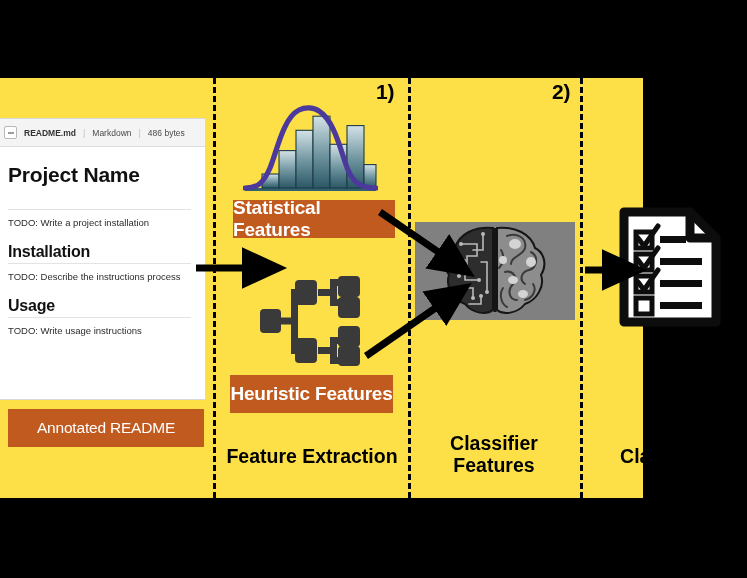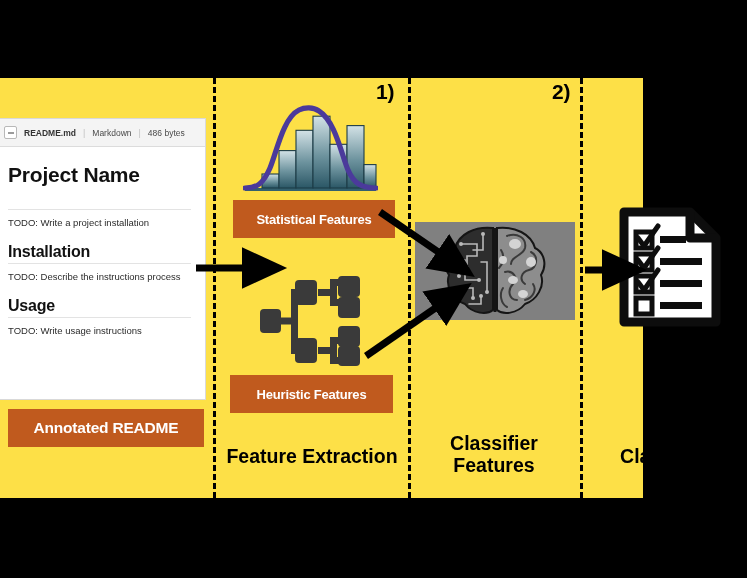--- a/index.html
+++ b/index.html
@@ -111,32 +111,32 @@
   .rm-p { font-size: 9.5px; color: #2b2b2b; margin-bottom: 15px; }
 
   
   #annotated-readme {
     position: absolute;
     left: 8px; top: 331px;
     width: 196px; height: 38px;
     background: #C05A1E;
     color: #ffffff;
     font-size: 15.5px;
-    font-weight: bold;
+    font-weight: normal;
     display: flex; align-items: center; justify-content: center;
     letter-spacing: -0.2px;
   }
 
   
   .feature-label {
     position: absolute;
     background: #C05A1E;
     color: #ffffff;
     font-weight: bold;
-    font-size: 13px;
+    font-size: 19px;
     display: flex; align-items: center; justify-content: center;
     letter-spacing: -0.2px;
   }
   #label-statistical { left: 233px; top: 122px; width: 162px; height: 38px; }
   #label-heuristic   { left: 230px; top: 297px; width: 163px; height: 38px; }
 
   
   #stat-graphic { position: absolute; left: 243px; top: 26px; width: 135px; height: 92px; }
 
   

